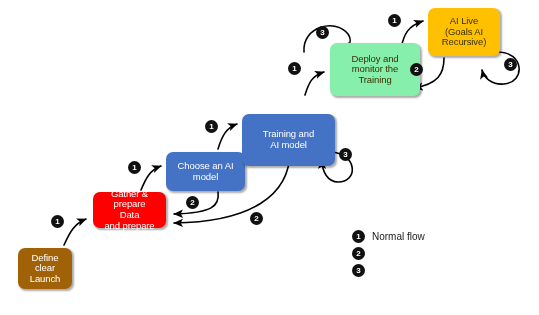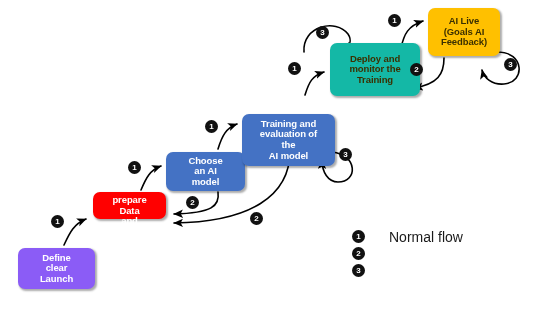--- a/index.html
+++ b/index.html
@@ -20,45 +20,44 @@
   .node {
     position: absolute;
     box-sizing: border-box;
     border-radius: 7px;
     display: flex;
     align-items: center;
     justify-content: center;
     text-align: center;
     color: #ffffff;
     line-height: 1.12;
-    padding: 2px 17px;
+    padding: 2px 11px;
     box-shadow: 1.5px 1.5px 2px rgba(0,0,0,0.33);
     letter-spacing: -0.1px;
-    font-weight: bold;
   }
   .node span { display: block; }
   .n-goals {
-    left: 18px; top: 248px; width: 77px; height: 41px;
-    background: #8b5cf6; font-size: 9.5px;
+    left: 18px; top: 248px; width: 54px; height: 41px;
+    background: #a16207; font-size: 9.5px;
   }
   .n-gather {
-    left: 93px; top: 192px; width: 73px; height: 27px;
+    left: 93px; top: 192px; width: 73px; height: 36px;
     background: #FF0000; font-size: 9.5px;
   }
   .n-choose {
     left: 166px; top: 152px; width: 79px; height: 39px;
     background: #4472C4; font-size: 9.5px;
   }
   .n-training {
     left: 242px; top: 114px; width: 93px; height: 52px;
     background: #4472C4; font-size: 9.5px;
   }
   .n-deploy {
     left: 330px; top: 43px; width: 90px; height: 53px;
-    background: #14b8a6; color: #3b3000; font-size: 9.5px;
+    background: #86efac; color: #3b3000; font-size: 9.5px;
   }
   .n-live {
     left: 428px; top: 8px; width: 72px; height: 48px;
     background: #FFC000; color: #3b3000; font-size: 9.5px;
   }
 
   svg.arrows {
     position: absolute;
     left: 0; top: 0;
     width: 539px; height: 315px;
@@ -102,22 +101,22 @@
     color: #ffffff;
     font-size: 8px;
     font-weight: bold;
     display: flex;
     align-items: center;
     justify-content: center;
     flex: 0 0 auto;
     line-height: 1;
   }
   .legend-label {
-    margin-left: 24px;
-    font-size: 14px;
+    margin-left: 7px;
+    font-size: 10px;
     color: #1a1a1a;
     white-space: nowrap;
   }
 </style>
 </head>
 <body>
 
 <div id="canvas">
 
   <svg class="arrows" viewBox="0 0 539 315">
@@ -168,38 +167,37 @@
   <div class="node n-choose">
     <div>
       <span>Choose an AI</span>
       <span>model</span>
     </div>
   </div>
 
   <div class="node n-training">
     <div>
       <span>Training and</span>
-      <span>evaluation of the</span>
       <span>AI model</span>
     </div>
   </div>
 
   <div class="node n-deploy">
     <div>
       <span>Deploy and</span>
       <span>monitor the</span>
       <span>Training</span>
     </div>
   </div>
 
   <div class="node n-live">
     <div>
       <span>AI Live</span>
       <span>(Goals AI</span>
-      <span>Feedback)</span>
+      <span>Recursive)</span>
     </div>
   </div>
 
   <div class="badge" style="left:51px; top:215px;">1</div>
   <div class="badge" style="left:128px; top:161px;">1</div>
   <div class="badge" style="left:205px; top:120px;">1</div>
   <div class="badge" style="left:288px; top:62px;">1</div>
   <div class="badge" style="left:388px; top:14px;">1</div>
 
   <div class="badge" style="left:410px; top:63px;">2</div>

